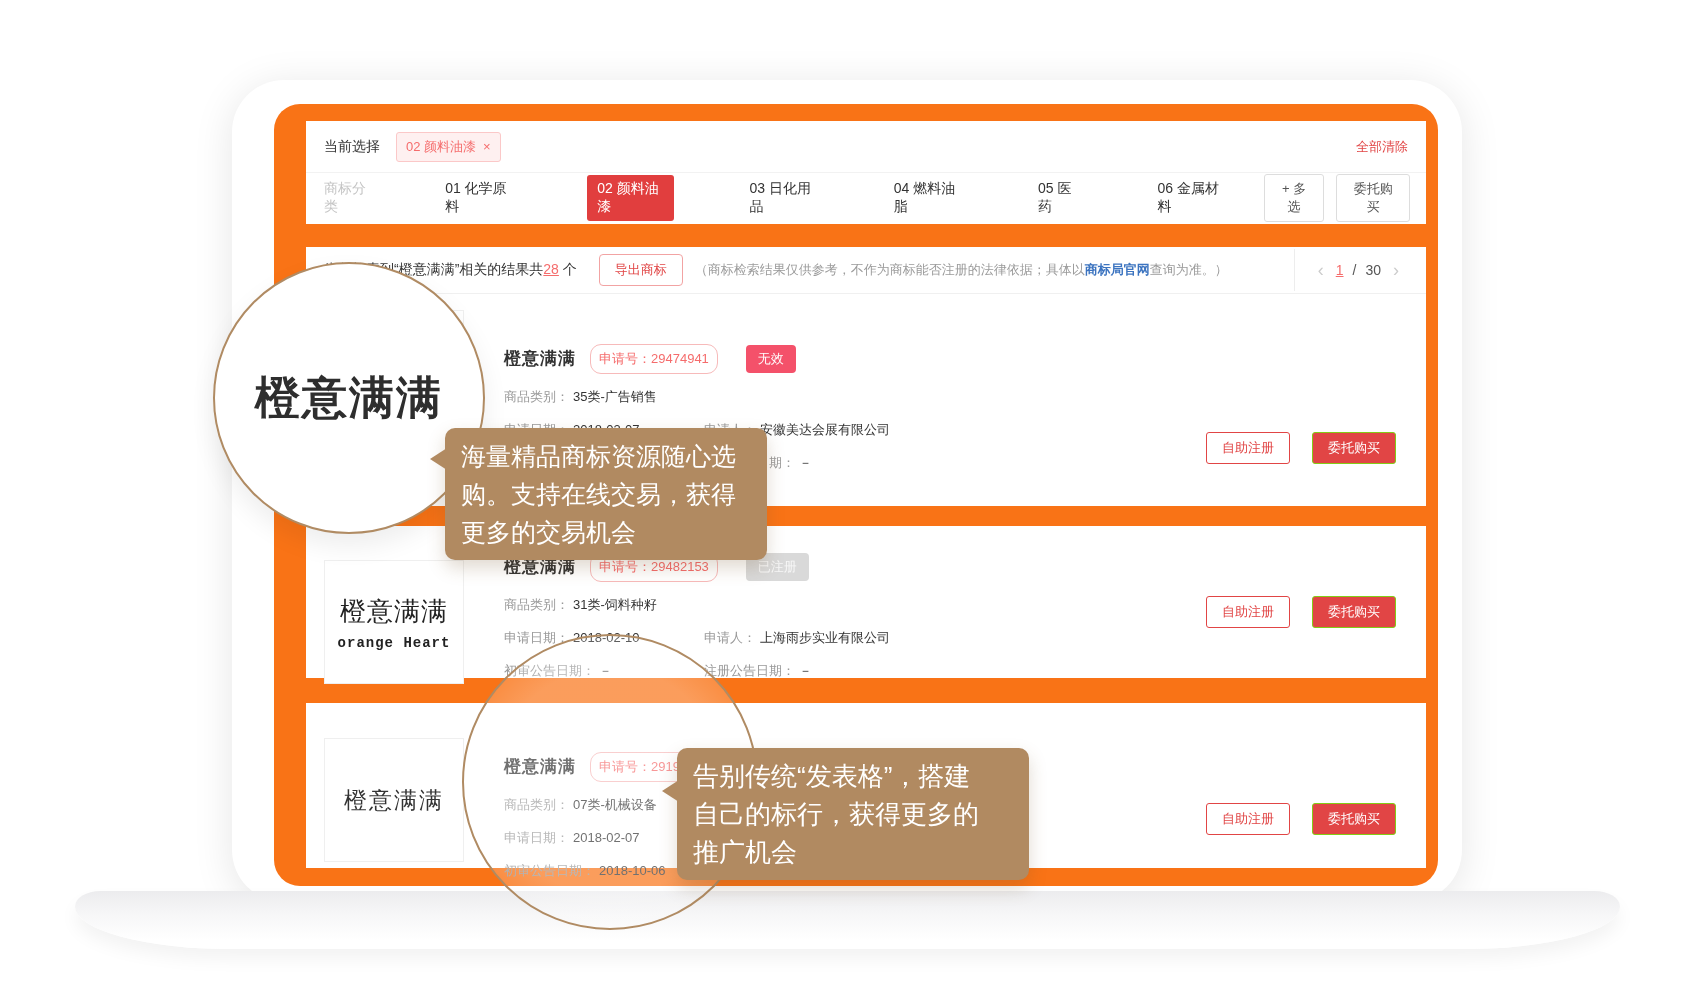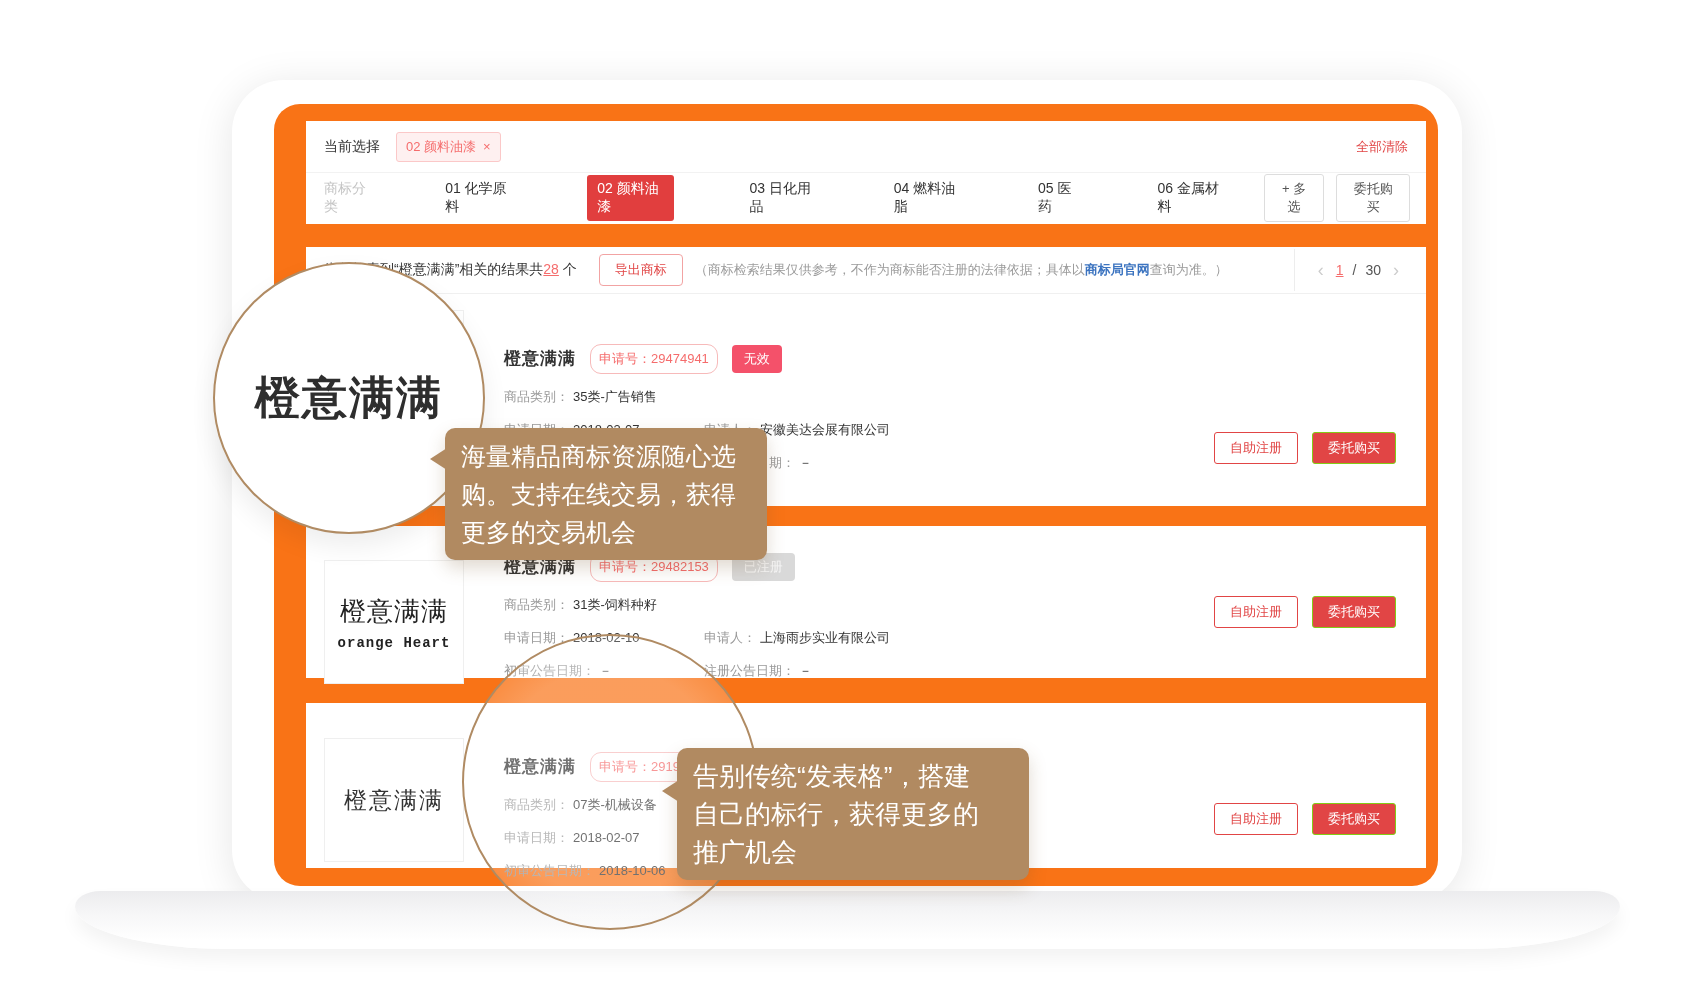--- a/index.html
+++ b/index.html
@@ -64,28 +64,28 @@
   .thumb .t-cn { font-family:"Liberation Serif","DejaVu Serif",serif; font-size:26px; color:#222; letter-spacing:1px; }
   .thumb .t-en { font-family:"Liberation Mono","DejaVu Sans Mono",monospace; font-size:14px; font-weight:bold; color:#222; margin-top:6px; letter-spacing:1px; }
   .thumb .t-plain { font-size:23px; color:#333; letter-spacing:2px; }
   .details { margin-left:40px; font-size:13px; }
   .results-card .details { padding-top:34px; }
   .row-card3 .details { padding-top:22px; }
   .tline { display:flex; align-items:center; line-height:22px; }
   .tm-name { font-size:17px; font-weight:bold; color:#333; letter-spacing:1px; }
   .appno-tag { display:inline-flex; margin-left:14px; border:1px solid #f7baba; color:#f56c6c;
                background:#fff; border-radius:11px; padding:3px 8px; font-size:13px; }
-  .badge { margin-left:14px; border-radius:4px; padding:3px 12px; font-size:13px; }
+  .badge { margin-left:28px; border-radius:4px; padding:3px 12px; font-size:13px; }
   .badge-invalid { background:#f4516a; color:#fff; }
   .badge-registered { background:#d9d9d9; color:#f7f7f7; }
   .fline { position:relative; line-height:20px; margin-top:13px; width:430px; }
   .fl { color:#999; }
   .fv { color:#333; margin-left:4px; }
   .col2 { position:absolute; left:200px; top:0; white-space:nowrap; }
-  .actions { position:absolute; right:30px; display:flex; gap:14px; }
+  .actions { position:absolute; right:30px; display:flex; gap:22px; }
   .results-card .actions { top:138px; }
   .row-card2 .actions { top:70px; }
   .row-card3 .actions { top:100px; }
   .btn { font-size:13px; padding:6px 15px; border-radius:3px; cursor:pointer; font-family:inherit; white-space:nowrap; }
   .btn-ghost { background:#fff; border:1px solid #e14545; color:#e14545; }
   .btn-solid { background:#e14545; border:1px solid #84cc16; color:#fff; }
 
   
   .circle1 { position:absolute; left:213px; top:262px; width:272px; height:272px; z-index:30;
              background:#fff; border:2px solid #b08b63; border-radius:50%;

